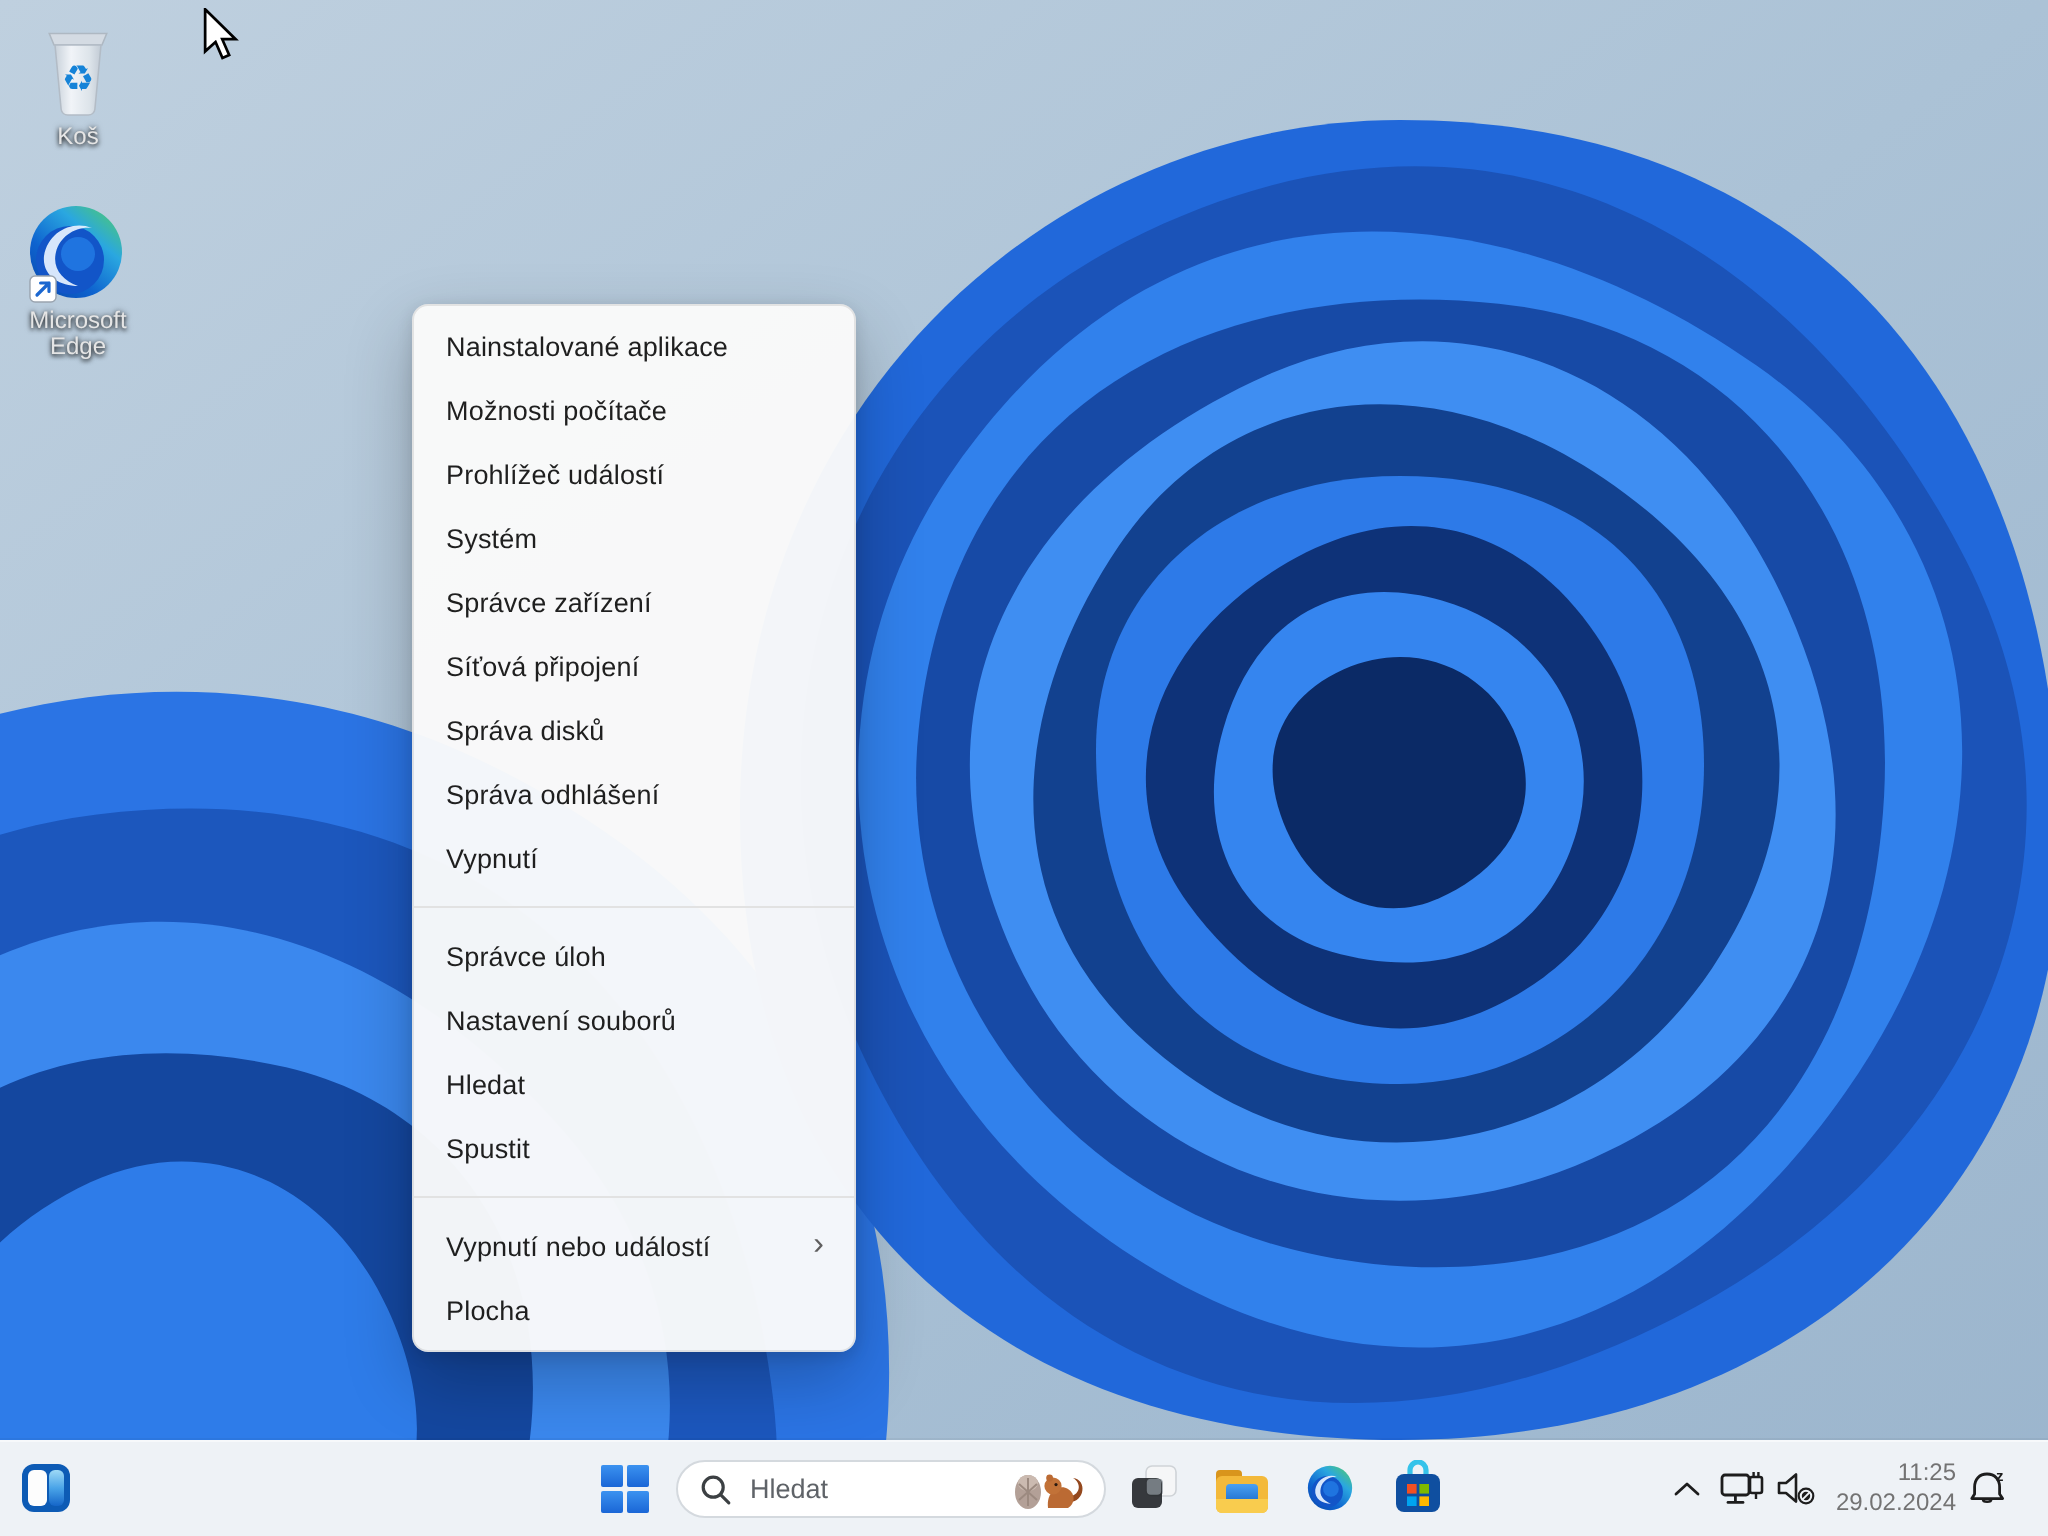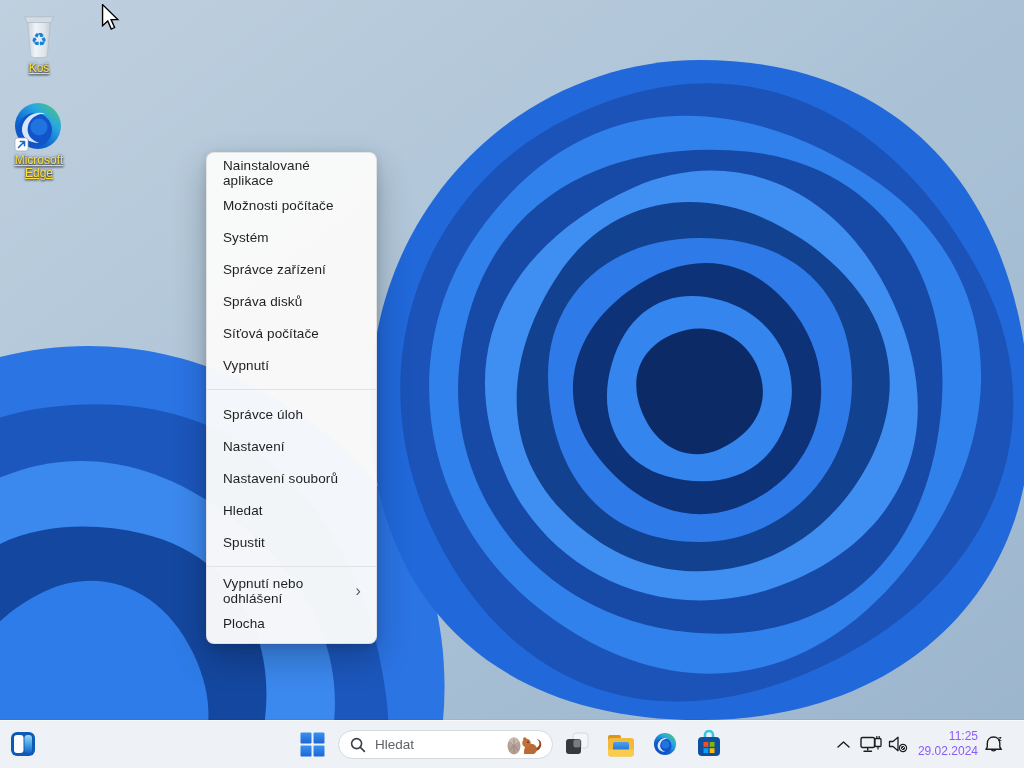--- a/index.html
+++ b/index.html
@@ -10,30 +10,29 @@
   }
   
   #wallpaper{position:absolute;inset:0;display:block;}
 
   
   .desktop-icon{position:absolute;width:78px;text-align:center;cursor:default;}
   #icon-recycle{left:0;top:10px;}
   #icon-edge{left:0;top:100px;}
   .di-img{display:block;margin:0 auto;}
   .di-label{
-    margin-top:2px;font-size:12px;line-height:13px;color:#fde047;
+    margin-top:2px;font-size:12px;line-height:13px;color:#e5e5e5;
     text-shadow:0 1px 2px rgba(0,0,0,.8),0 0 3px rgba(0,0,0,.55);
-    text-decoration:underline;
   }
   
   #cursor{position:absolute;left:100px;top:4px;}
 
   
   #winx-menu{
-    position:absolute;left:206px;top:152px;width:171px;box-sizing:border-box;
+    position:absolute;left:206px;top:152px;width:222px;box-sizing:border-box;
     background:rgba(250,250,250,.97);
     border:1px solid rgba(0,0,0,.09);
     border-radius:8px;
     box-shadow:0 14px 34px rgba(0,0,0,.24),0 2px 8px rgba(0,0,0,.12);
     padding:4px 0;
   }
   .menu-item{
     height:32px;display:flex;align-items:center;justify-content:space-between;
     padding:0 15px 0 16px;font-size:13.5px;color:#1f1f1f;letter-spacing:.1px;
   }
@@ -61,21 +60,21 @@
     background:#fff;border:1px solid #d4d9de;border-radius:15px;
     display:flex;align-items:center;padding:0 4px 0 11px;overflow:hidden;
   }
   #search-text{flex:1;font-size:13.5px;color:#5f6368;margin-left:9px;}
   
   #tray-chevron{left:828px;width:30px;}
   #tray-network{left:856px;width:30px;}
   #tray-volume{left:884px;width:28px;}
   #tray-clock{
     position:absolute;left:908px;top:8px;width:70px;text-align:right;
-    font-size:12px;line-height:15px;color:#8b5cf6;
+    font-size:12px;line-height:15px;color:#737373;
   }
   #tray-bell{left:978px;width:32px;}
 </style>
 </head>
 <body>
 
 <div id="stage">
 
   <svg id="wallpaper" width="1024" height="768" viewBox="0 0 1024 768">
     <defs>
@@ -156,53 +155,56 @@
   </svg>
 
   <div id="winx-menu">
       <div class="menu-item">
         <span>Nainstalované aplikace</span>
       </div>
       <div class="menu-item">
         <span>Možnosti počítače</span>
       </div>
       <div class="menu-item">
+        <span>Prohlížeč událostí</span>
+      </div>
+      <div class="menu-item">
         <span>Systém</span>
       </div>
       <div class="menu-item">
         <span>Správce zařízení</span>
       </div>
       <div class="menu-item">
+        <span>Síťová připojení</span>
+      </div>
+      <div class="menu-item">
         <span>Správa disků</span>
       </div>
       <div class="menu-item">
-        <span>Síťová počítače</span>
+        <span>Správa odhlášení</span>
       </div>
       <div class="menu-item">
         <span>Vypnutí</span>
       </div>
       <div class="menu-sep"></div>
       <div class="menu-item">
         <span>Správce úloh</span>
       </div>
       <div class="menu-item">
-        <span>Nastavení</span>
-      </div>
-      <div class="menu-item">
         <span>Nastavení souborů</span>
       </div>
       <div class="menu-item">
         <span>Hledat</span>
       </div>
       <div class="menu-item">
         <span>Spustit</span>
       </div>
       <div class="menu-sep"></div>
       <div class="menu-item">
-        <span>Vypnutí nebo odhlášení</span>
+        <span>Vypnutí nebo událostí</span>
         <span class="mi-chev">›</span>
       </div>
       <div class="menu-item">
         <span>Plocha</span>
       </div>
     </div>
 
   <div id="taskbar">
 
     <button class="tb-btn" id="tb-widgets">

